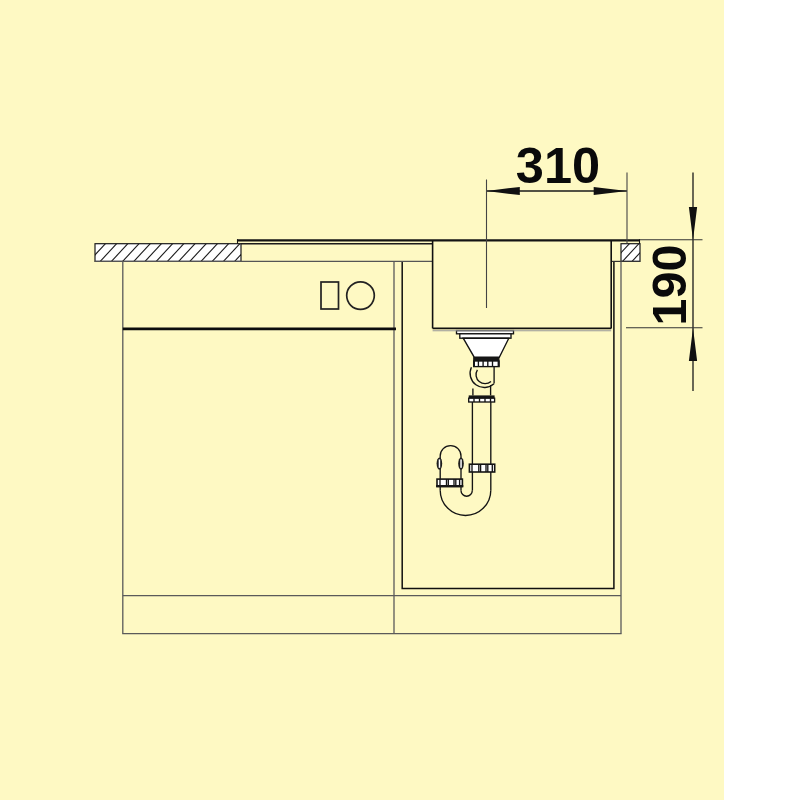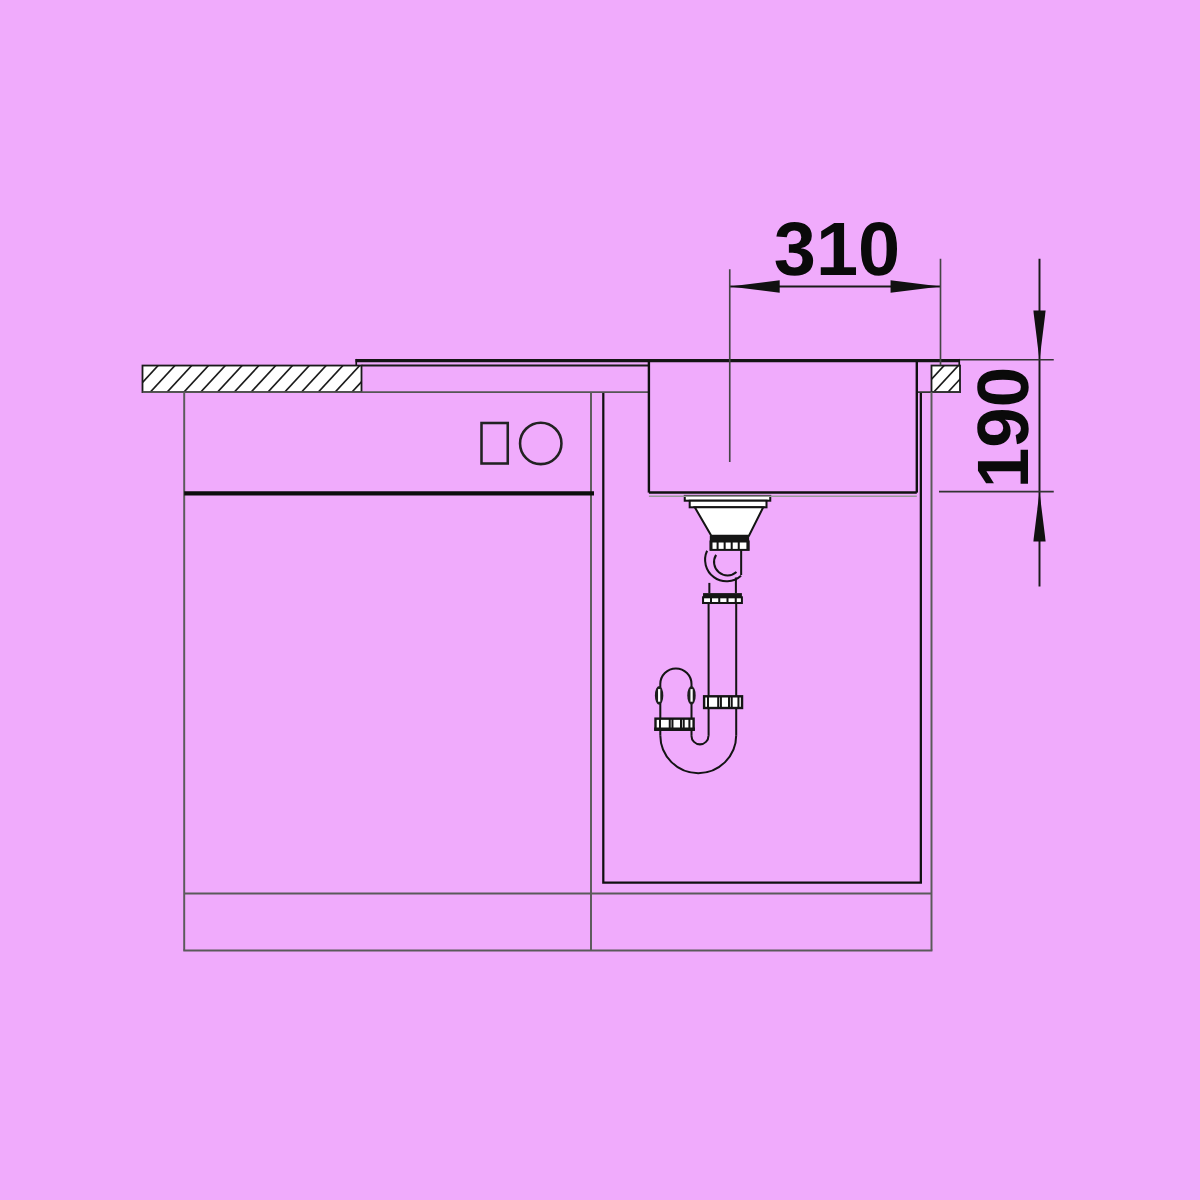--- a/index.html
+++ b/index.html
@@ -1,16 +1,16 @@
 <!DOCTYPE html>
 <html><head>
 <meta charset="utf-8">
 <style>
   html,body{margin:0;padding:0;background:#ffffff;}
-  #page{width:800px;height:800px;background:#f0abfc;position:relative;text-align:right;}
+  #page{width:724px;height:800px;background:#fef9c3;position:relative;text-align:right;}
   svg{display:block;}
   text{font-family:"Liberation Sans", sans-serif;font-weight:bold;fill:#0a0a0a;}
 </style>
 </head>
 <body>
 <div id="page">
 <svg width="800" height="800" viewBox="0 0 800 800">
   <defs>
     <clipPath id="hatchA">
           <rect x="95" y="243.7" width="146" height="17.7"></rect>

